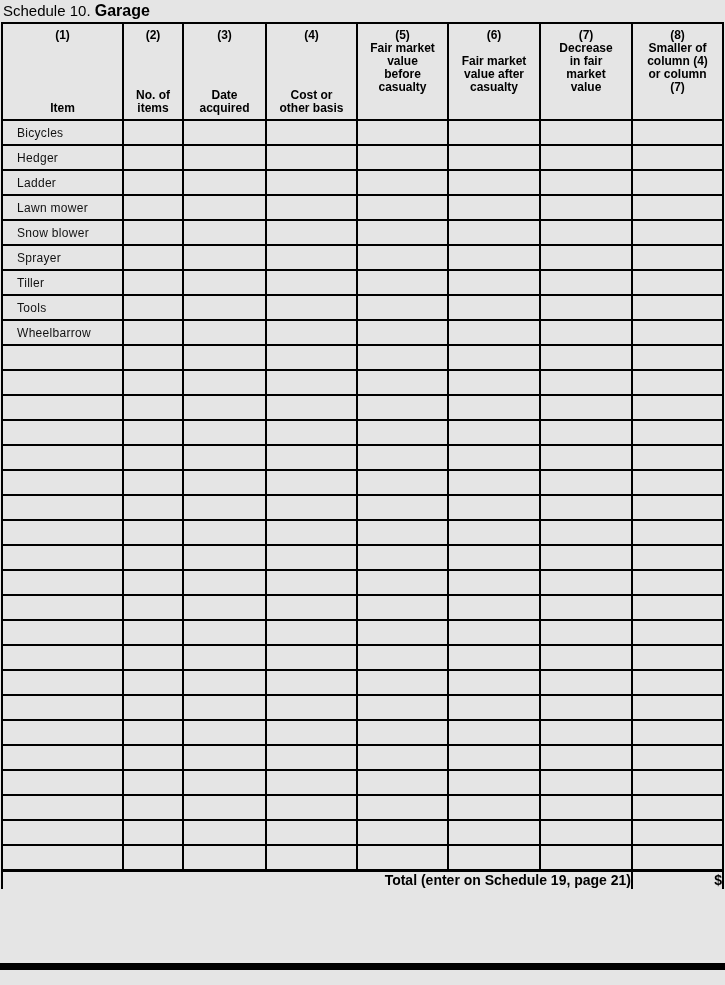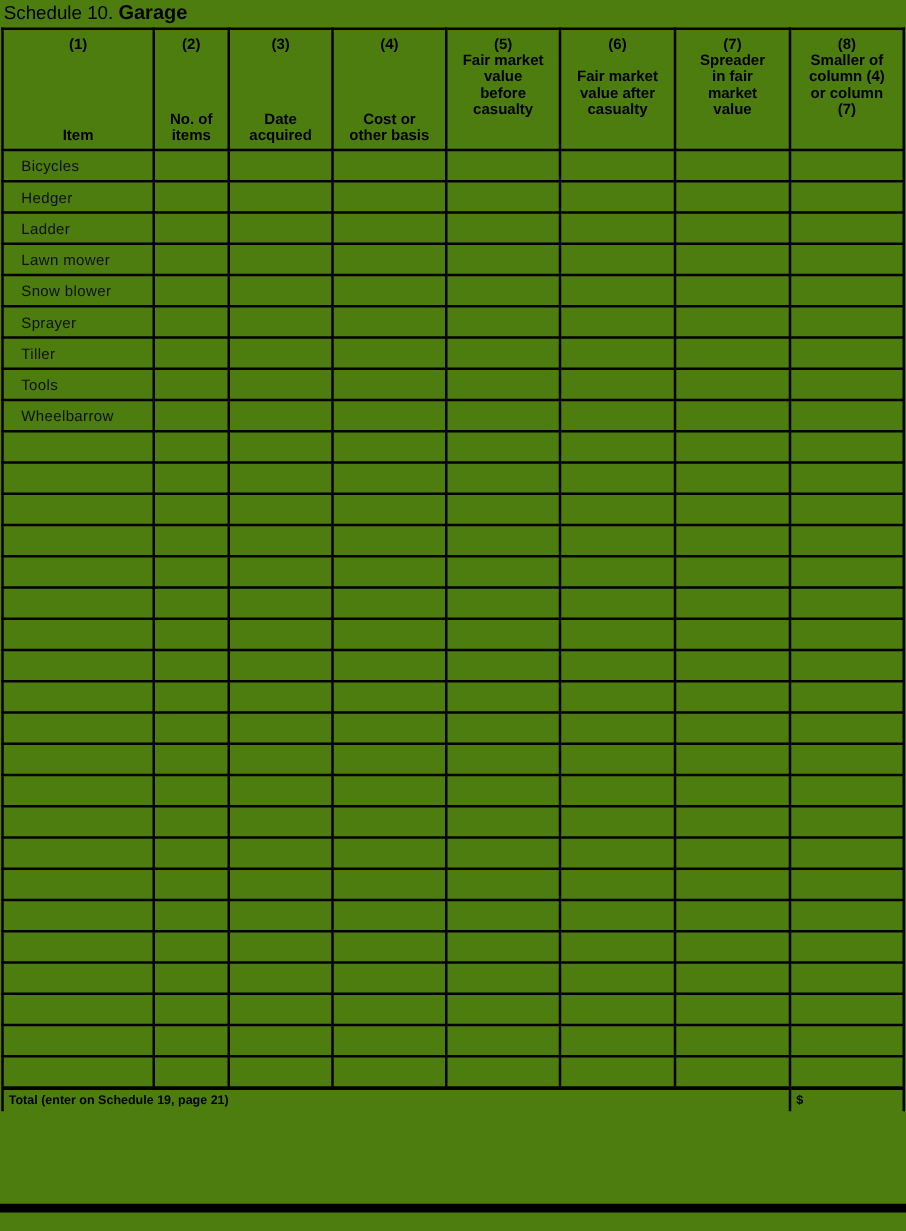--- a/index.html
+++ b/index.html
@@ -1,19 +1,19 @@
 <!DOCTYPE html>
 <html><head>
 <meta charset="utf-8">
 <style>
   html,body{margin:0;padding:0;background:#fff;}
   .page{
     position:relative;
     width:725px;height:985px;
-    background:#4d7c0f;
+    background:#e5e5e5;
     font-family:"Liberation Sans",sans-serif;
     color:#000;
     overflow:hidden;
   }
   .title{
     position:absolute;top:2px;left:3px;
     font-size:15px;line-height:18px;color:#000;
     white-space:nowrap;
   }
   .title .name{font-weight:bold;font-size:16px;}
@@ -41,22 +41,22 @@
   .schedule td.item-cell{
     font-size:12px;font-weight:normal;
     text-align:left;padding-left:14px;
     letter-spacing:0.3px;color:#111;
     vertical-align:middle;
   }
   .schedule tr.total-row{height:19px;}
   .schedule tr.total-row td{
     border-top:3px solid #000;
     border-bottom:0;
-    font-weight:bold;font-size:10px;
-    text-align:left;padding-left:4px;
+    font-weight:bold;font-size:14px;
+    text-align:right;padding-left:4px;
     vertical-align:middle;
   }
   .bottom-bar{
     position:absolute;top:963px;left:0;
     width:725px;height:7px;background:#000;
   }
 </style>
 </head>
 <body>
 
@@ -107,21 +107,21 @@
 casualty</div>
         </th>
         <th>
           <div class="h-num">(6)</div>
           <div class="h-lbl gap">Fair market
 value after
 casualty</div>
         </th>
         <th>
           <div class="h-num">(7)</div>
-          <div class="h-lbl">Spreader
+          <div class="h-lbl">Decrease
 in fair
 market
 value</div>
         </th>
         <th>
           <div class="h-num">(8)</div>
           <div class="h-lbl">Smaller of
 column (4)
 or column
 (7)</div>

